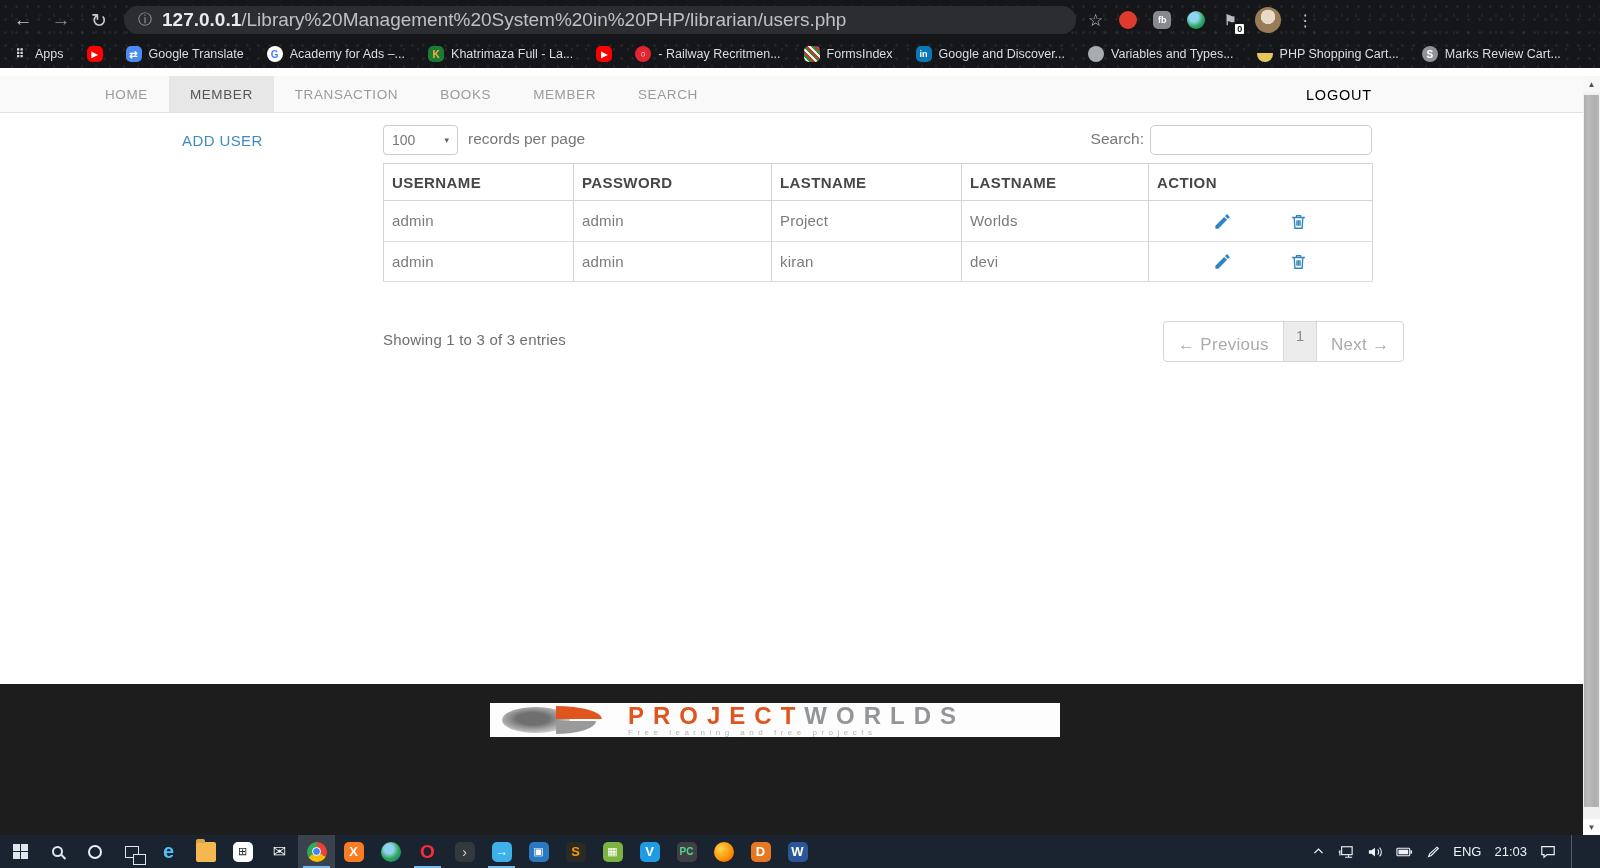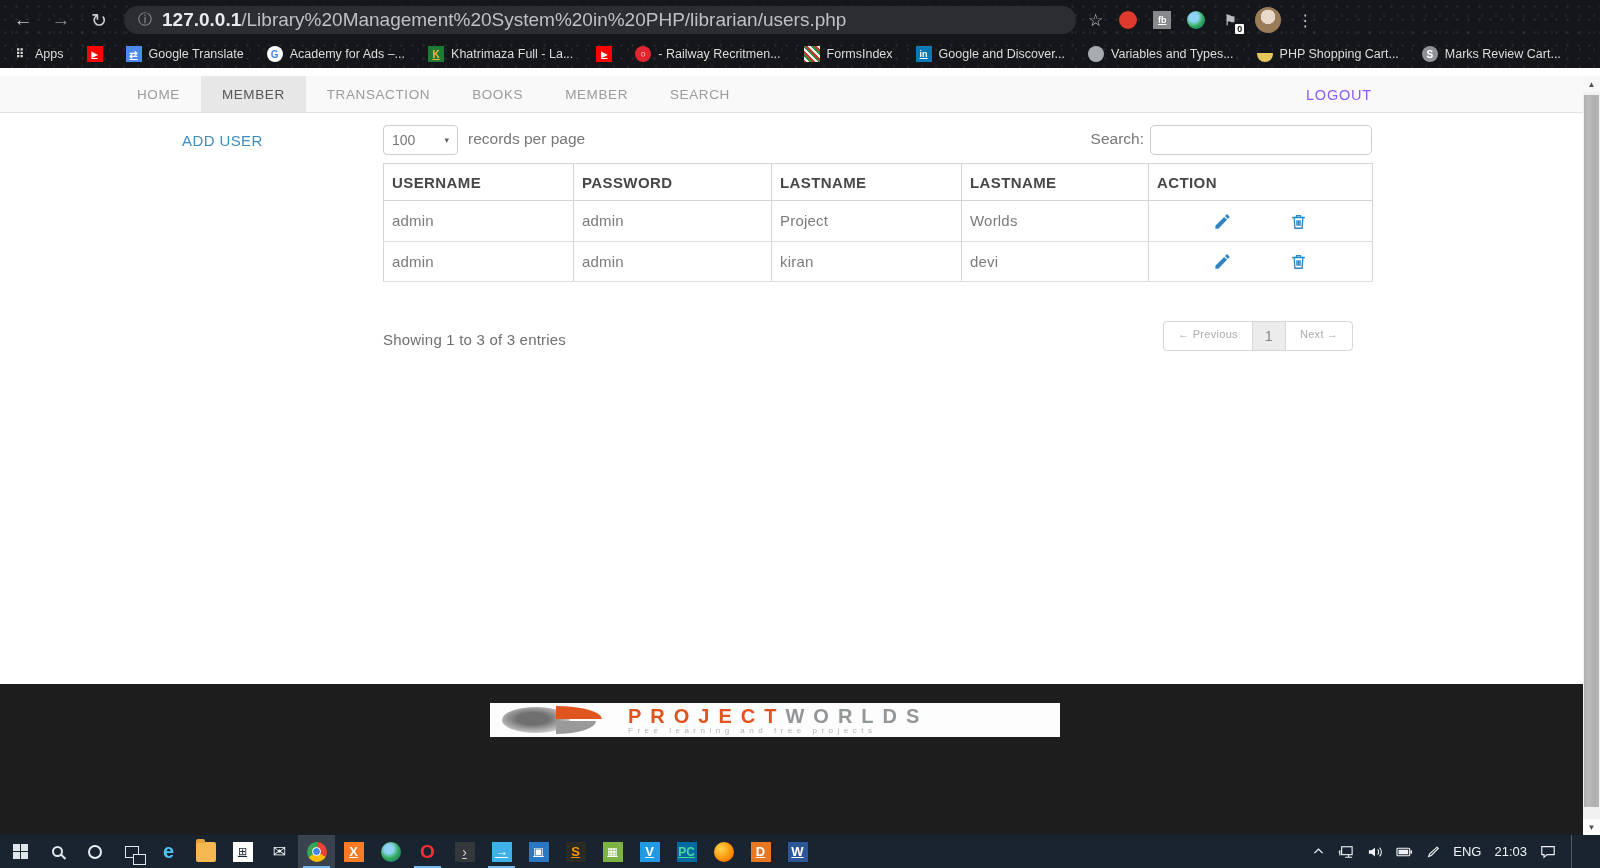--- a/index.html
+++ b/index.html
@@ -36,31 +36,31 @@
   .menu-dots { color:#c8cacd; font-size:16px; letter-spacing:1px; }
 
   .bookmarks { position:absolute; top:40px; left:0; right:0; height:28px; display:flex;
                align-items:center; padding-left:12px; }
   .bm { display:flex; align-items:center; margin-right:23px; cursor:pointer; }
   .bm-ic { width:16px; height:16px; display:inline-flex; align-items:center; justify-content:center;
            font-size:10px; font-weight:700; flex:none; }
   .bm-label { color:#dcdddf; font-size:12.5px; margin-left:7px; white-space:nowrap; }
   .bm-label:empty { display:none; }
   .sh-circle { border-radius:50%; }
-  .sh-rounded { border-radius:0;text-decoration:underline; }
+  .sh-rounded { border-radius:5px; }
 
   
   .page { position:absolute; top:68px; left:0; width:1600px; height:767px; background:#fff; }
   .site-nav { position:absolute; top:8px; left:0; right:17px; height:37px; background:#f9f9f9;
-              border-bottom:1px solid #e3e3e3; display:flex; padding-left:116px; }
+              border-bottom:1px solid #e3e3e3; display:flex; padding-left:84px; }
   .nav-item { display:flex; align-items:center; padding:0 21px; font-size:13.5px; color:#9b9b9b;
               letter-spacing:.6px; cursor:pointer; }
   .nav-item.active { background:#e7e7e7; color:#555; }
   .logout { position:absolute; right:228px; top:8px; height:37px; display:flex; align-items:center;
-            color:#8b5cf6; font-size:14.5px; letter-spacing:.8px; cursor:pointer; }
+            color:#000000; font-size:14.5px; letter-spacing:.8px; cursor:pointer; }
 
   .add-user { position:absolute; left:182px; top:64px; color:#3e8cc0; font-size:15px;
               letter-spacing:.4px; cursor:pointer; }
 
   .records-select { position:absolute; left:383px; top:57px; width:75px; height:30px;
                     border:1px solid #ccc; border-radius:4px; background:#fff; display:flex;
                     align-items:center; padding:0 8px; font-size:14px; color:#777; cursor:pointer; }
   .records-caret { margin-left:auto; font-size:9px; color:#666; }
   .records-label { position:absolute; left:468px; top:62px; font-size:15.5px; color:#777; }
   .search-label { position:absolute; left:1088px; top:62px; width:56px; text-align:right;
@@ -76,38 +76,38 @@
   .data-table td { border-left:1px solid #d4d4d4; border-right:1px solid #d4d4d4;
                    border-bottom:1px solid #dedede; padding:10px 8px; font-size:15px;
                    color:#7b7b7b; height:39px; letter-spacing:.2px; }
   .col-u{width:190px} .col-p{width:198px} .col-f{width:190px} .col-l{width:187px} .col-a{width:224px}
   .action-cell { text-align:center; }
   .act-ic { display:inline-block; width:19px; height:19px; margin:0 26px; cursor:pointer; vertical-align:middle; }
 
   .showing { position:absolute; left:383px; top:263px; font-size:15px; color:#6f6f6f; letter-spacing:.2px; }
   .pagination { position:absolute; left:1163px; top:253px; display:flex; border:1px solid #d7d7d7;
                 border-radius:4px; overflow:hidden; background:#fff; }
-  .pg-btn { padding:6px 14px; font-size:11px; color:#ababab; cursor:pointer; letter-spacing:.3px; }
+  .pg-btn { padding:6px 14px; font-size:17px; color:#ababab; cursor:pointer; letter-spacing:.3px;margin-top:7px; }
   .pg-num { padding:6px 12px; font-size:14.5px; color:#888; background:#ececec;
             border-left:1px solid #d7d7d7; border-right:1px solid #d7d7d7; cursor:pointer; }
 
   
   .site-footer { position:absolute; left:0; top:616px; width:1583px; height:151px; background:#1d1d1d; }
   .logo-banner { position:absolute; left:490px; top:19px; width:570px; height:34px; background:#fdfdfd;
                  display:flex; align-items:center; padding:2px 8px; }
   .pie { position:relative; width:116px; height:28px; flex:none; }
   .pie-left { position:absolute; left:4px; top:1px; width:68px; height:26px;
               background:radial-gradient(ellipse at 45% 45%, #6f6f6f 0 30%, #c9c9c9 70%, #e2e2e2);
               border-radius:50%; }
   .pie-tr { position:absolute; left:58px; top:0; width:46px; height:13px; background:#e0551e;
             border-radius:0 100% 0 0; }
   .pie-br { position:absolute; left:58px; top:15px; width:40px; height:13px; background:#9a9a9a;
             border-radius:0 0 100% 0; }
   .brand-block { margin-left:14px; line-height:1; }
-  .brand-line { font-size:20px; font-weight:700; letter-spacing:9px; white-space:nowrap; }
+  .brand-line { font-size:24px; font-weight:700; letter-spacing:9px; white-space:nowrap; }
   .brand-a { color:#e0551e; } .brand-b { color:#939699; }
   .brand-tagline { font-size:8px; color:#b3b3b3; letter-spacing:4.5px; margin-top:1px; white-space:nowrap; }
   .copyright { position:absolute; left:0; top:94px; width:1550px; text-align:center; color:#fdfdfd;
                font-size:15.5px; letter-spacing:.3px; }
 
   
   .page-scroll { position:absolute; right:0; top:8px; width:17px; height:759px; background:#f1f1f1; z-index:60; }
   .ps-btn { position:absolute; left:0; width:17px; height:16px; display:flex; align-items:center;
             justify-content:center; font-size:8px; color:#505050; background:#f7f7f7; }
   .ps-up { top:0; }
@@ -425,21 +425,21 @@
 
         <div class="tb-app" data-name="taskbar-app">
           <span class="tb-ic sh-rounded" data-name="green-photo-app-icon" style="background: rgb(124, 179, 66); color: rgb(255, 255, 255); font-size: 11px;">▦</span>
         </div>
 
         <div class="tb-app" data-name="taskbar-app">
           <span class="tb-ic sh-rounded" data-name="vscode-icon" style="background: rgb(30, 155, 226); color: rgb(255, 255, 255); font-weight: 700;">V</span>
         </div>
 
         <div class="tb-app" data-name="taskbar-app">
-          <span class="tb-ic sh-rounded" data-name="green-ide-icon" style="background: #0369a1; color: rgb(76, 217, 160); font-size: 12px; font-weight: 700;">PC</span>
+          <span class="tb-ic sh-rounded" data-name="green-ide-icon" style="background: #404040; color: rgb(76, 217, 160); font-size: 10px; font-weight: 700;">PC</span>
         </div>
 
         <div class="tb-app" data-name="taskbar-app">
           <span class="tb-ic sh-circle" data-name="firefox-icon" style="background: radial-gradient(circle at 35% 35%, rgb(255, 213, 79), rgb(255, 143, 0) 60%, rgb(230, 81, 0));"></span>
         </div>
 
         <div class="tb-app" data-name="taskbar-app">
           <span class="tb-ic sh-rounded" data-name="media-player-icon" style="background: rgb(232, 119, 34); color: rgb(255, 255, 255); font-weight: 700;">D</span>
         </div>
 

